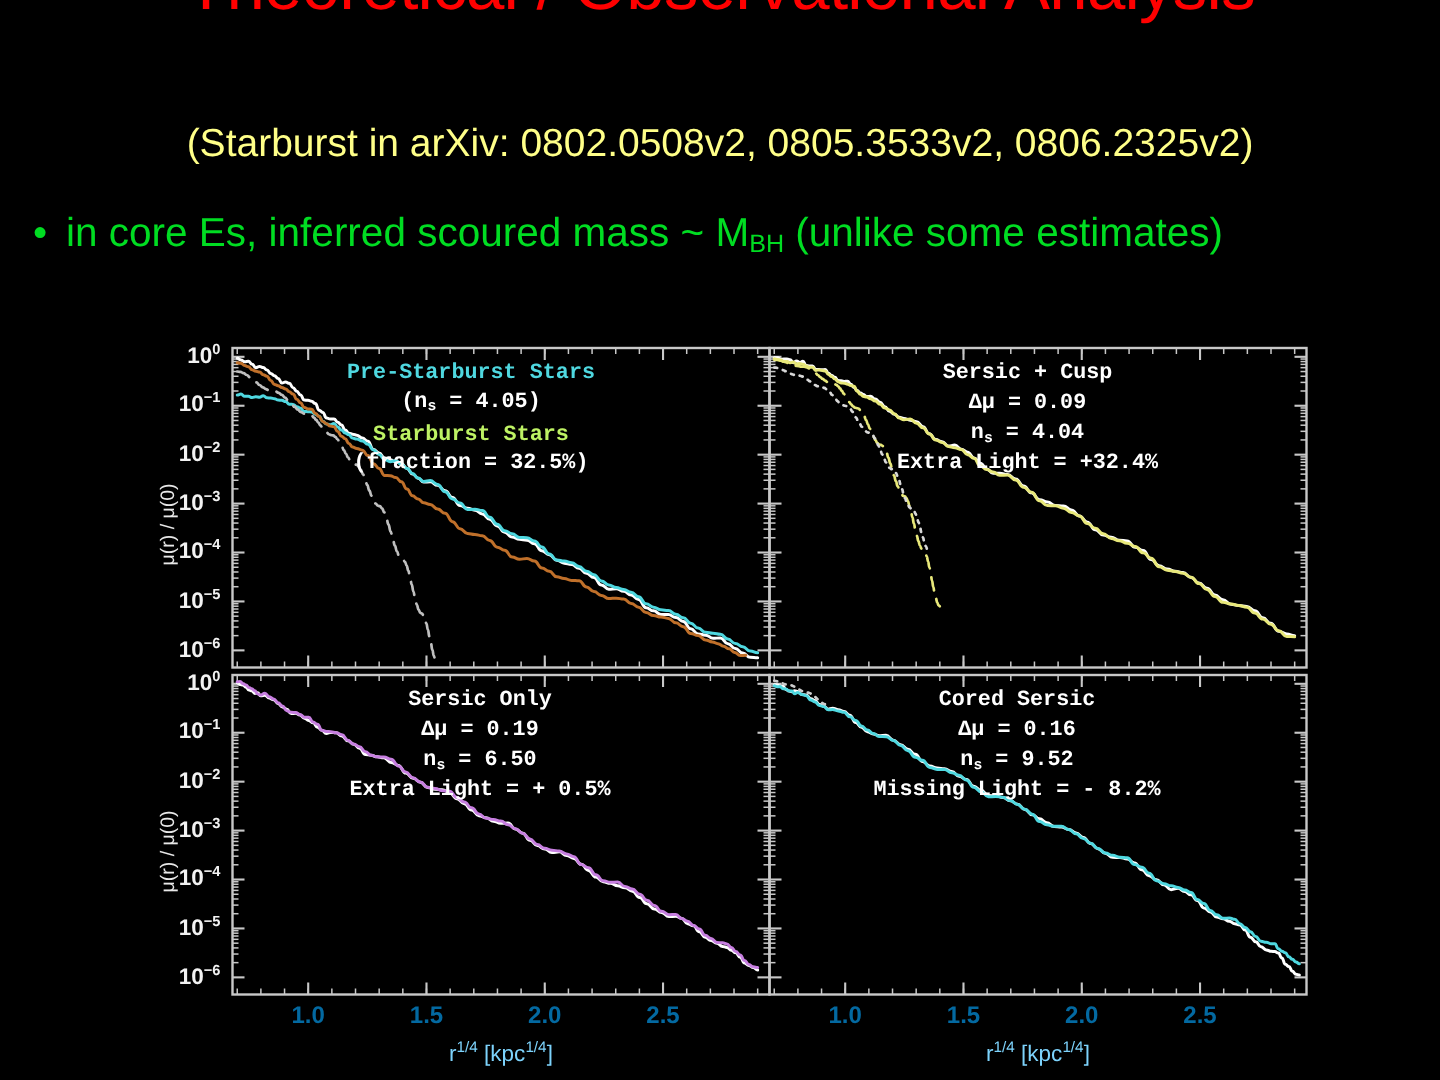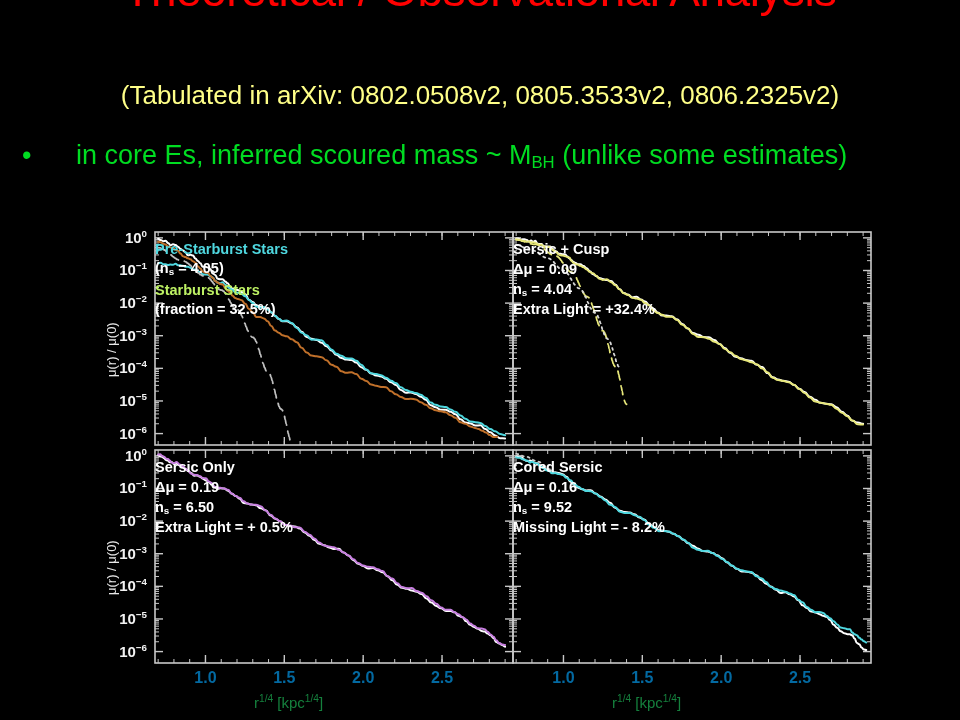--- a/index.html
+++ b/index.html
@@ -46,21 +46,21 @@
     display: flex;
     align-items: flex-start;
   }
   #bullet-dot {
     width: 22px;
     flex: 0 0 22px;
     text-align: left;
     font-size: 27px;
     line-height: 34px;
   }
-  #bullet-text { flex: 1 1 auto; margin-left: 32px; }
+  #bullet-text { flex: 1 1 auto; }
   .sub { font-size: 0.62em; vertical-align: -0.25em; }
 
   
   #figure {
     position: absolute;
     left: 96px;
     top: 222px;
     width: 790px;
     height: 478px;
     background: #000;
@@ -85,44 +85,45 @@
   .xtick {
     position: absolute;
     color: #0369a1;
     font-size: 16px;
     font-weight: bold;
     text-align: center;
     width: 44px;
   }
   .xlabel {
     position: absolute;
-    color: #15803d;
+    color: #7dd3fc;
     font-size: 15px;
+    text-align: center;
     width: 160px;
   }
   .xlabel sup { font-size: 0.68em; }
   .panel-annot {
     position: absolute;
     color: #ffffff;
     font-size: 14.5px;
     font-weight: bold;
     line-height: 19px;
     white-space: nowrap;
   }
   .panel-annot .cyan  { color: #4fd8e0; }
   .panel-annot .amber { color: #bef264; }
   .panel-annot .ns-sub { font-size: 0.68em; vertical-align: -0.25em; }
-  .ar { text-align: left; }
+  .ar { text-align: center; font-family: Liberation Mono, monospace; }
 </style>
 </head>
 <body>
 
 <div id="slide-title">Theoretical / Observational Analysis</div>
 
-<div id="slide-subtitle">(Tabulated in arXiv: 0802.0508v2, 0805.3533v2, 0806.2325v2)</div>
+<div id="slide-subtitle">(Starburst in arXiv: 0802.0508v2, 0805.3533v2, 0806.2325v2)</div>
 
 <div id="bullet-row">
   <span id="bullet-dot">•</span>
   <span id="bullet-text"><span>in core Es, inferred scoured mass ~ M</span><span class="sub">BH</span><span> (unlike some estimates)</span></span>
 </div>
 
 <div id="figure">
   <svg id="fig-svg" width="790" height="478" viewBox="0 0 790 478">
       <rect x="59" y="10" width="358" height="213" fill="none" stroke="#c8c8c8" stroke-width="1.6"></rect>
       <line x1="59" y1="15.871362940275652" x2="67" y2="15.871362940275652" stroke="#c8c8c8" stroke-width="1.4"></line>

